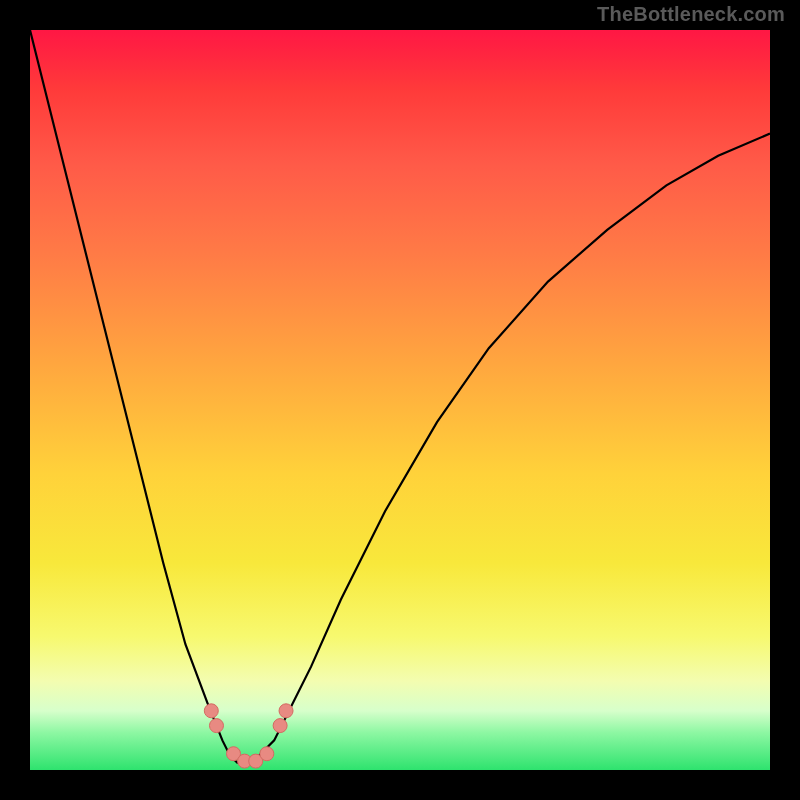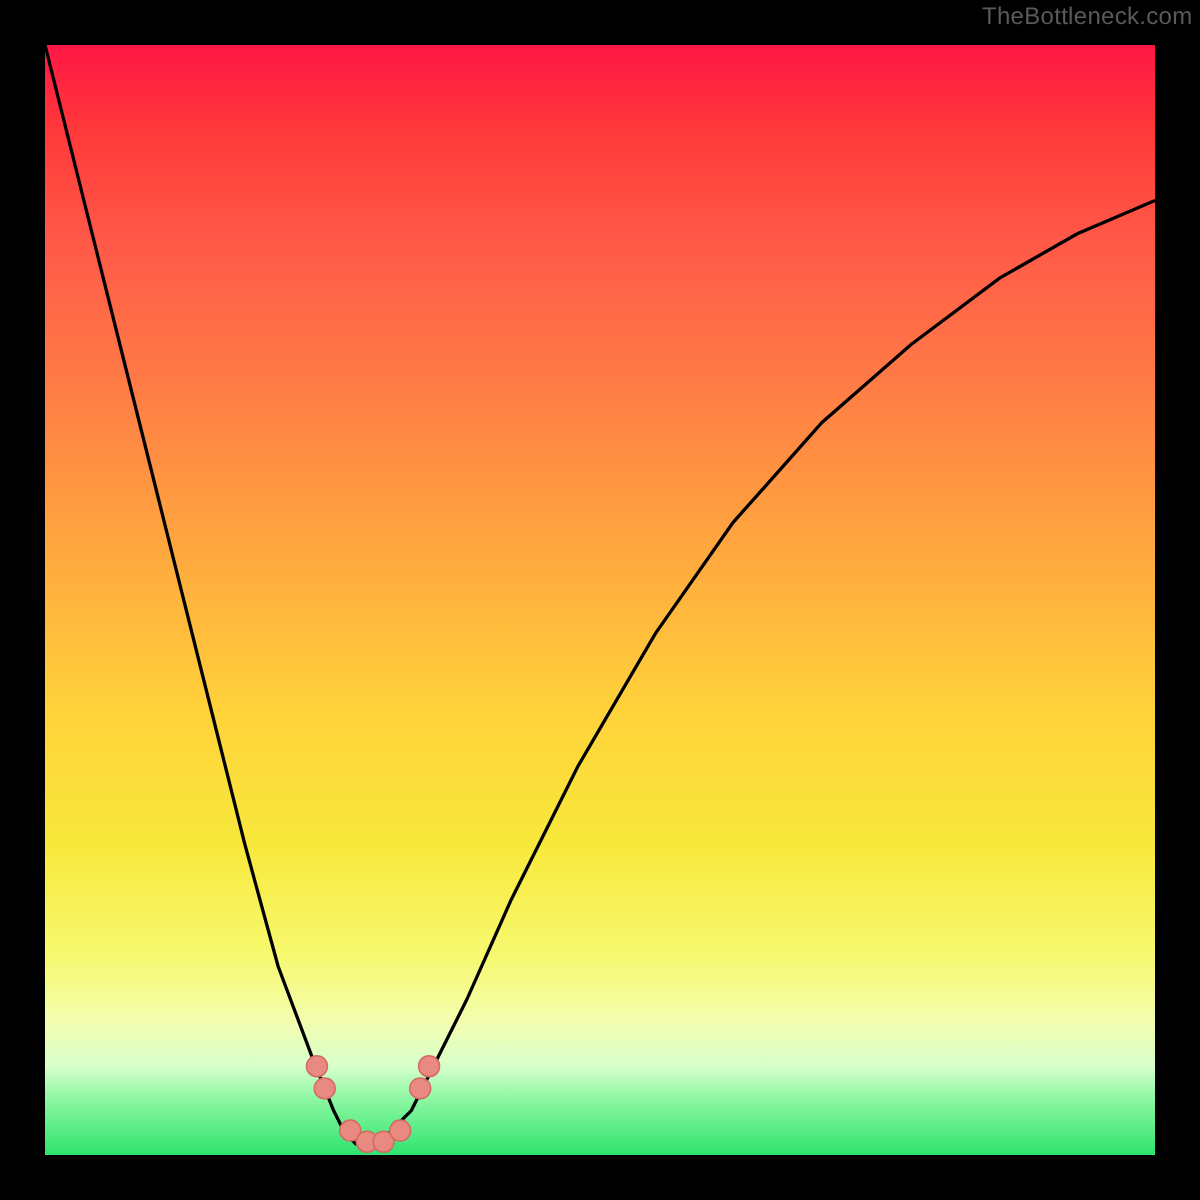--- a/index.html
+++ b/index.html
@@ -35,25 +35,25 @@
       #f7f96f 82%,
       #f3fdb0 88%,
       #d7ffcb 92%,
       #8cf7a2 95%,
       #2ee36e 100%
     );
   }
   .watermark {
     position: absolute;
     top: 3px;
-    right: 5px;
+    right: 15px;
     font-family: Arial, Helvetica, sans-serif;
-    font-size: 16px;
+    font-size: 20px;
     color: #5a5a5a;
-    font-weight: 400;
+    font-weight: 700;
     letter-spacing: 0.2px;
     user-select: none;
   }
   svg.curve {
     position: absolute;
     left: 0;
     top: 0;
     width: 740px;
     height: 740px;
   }

